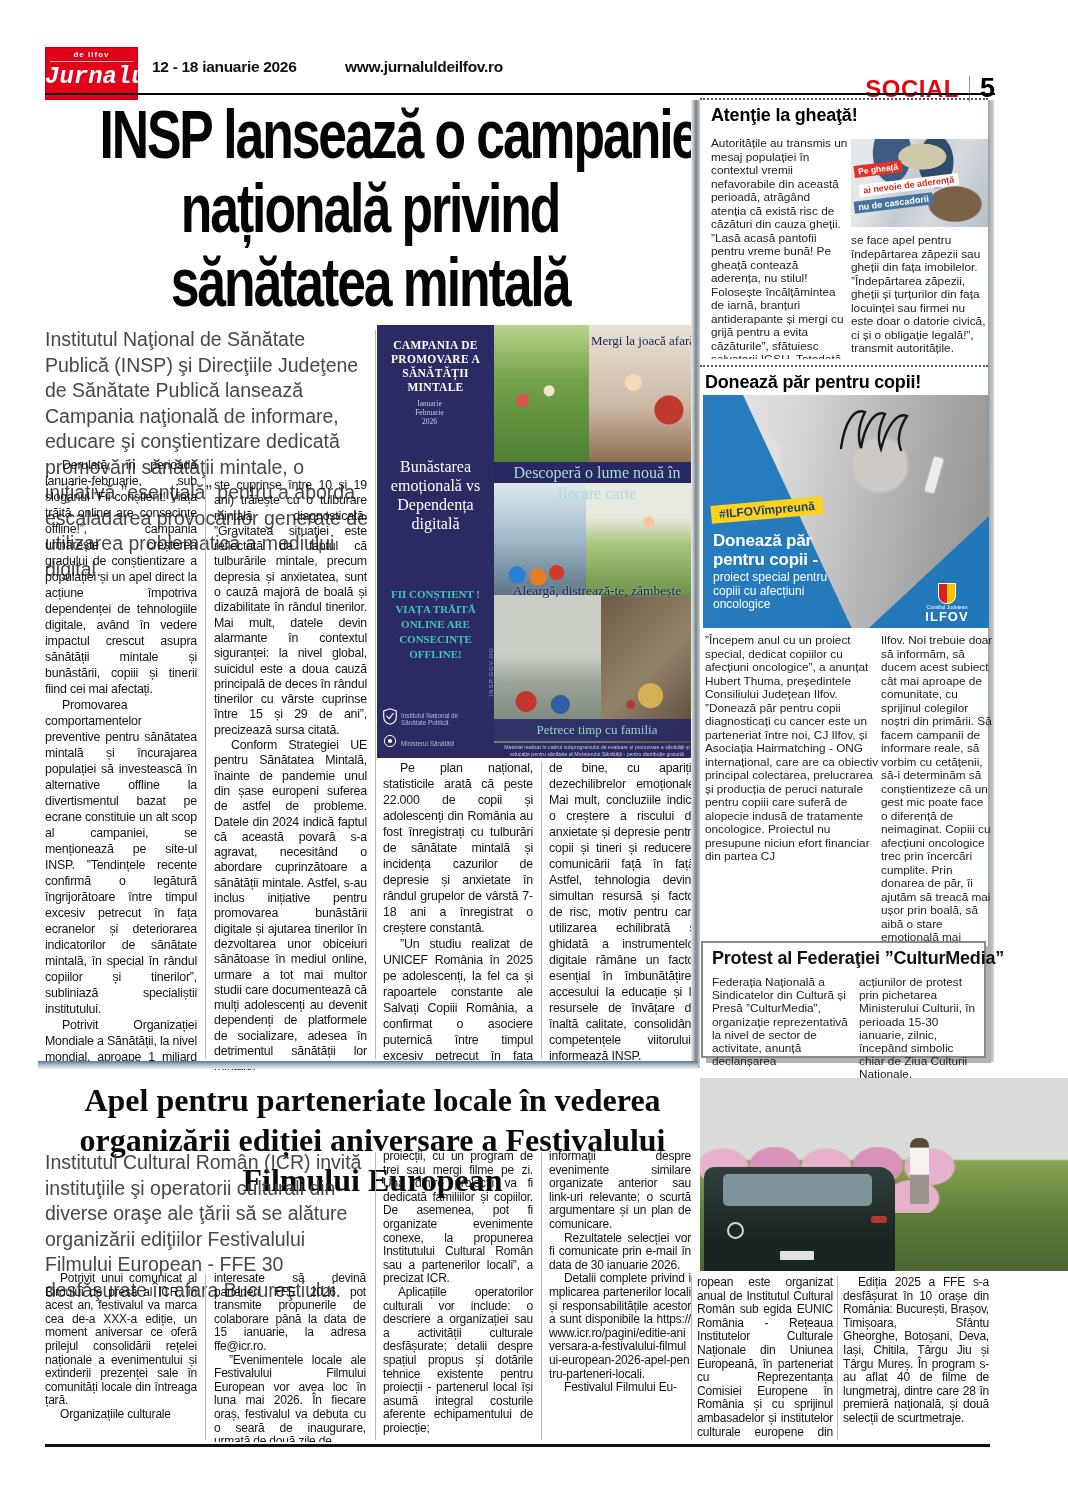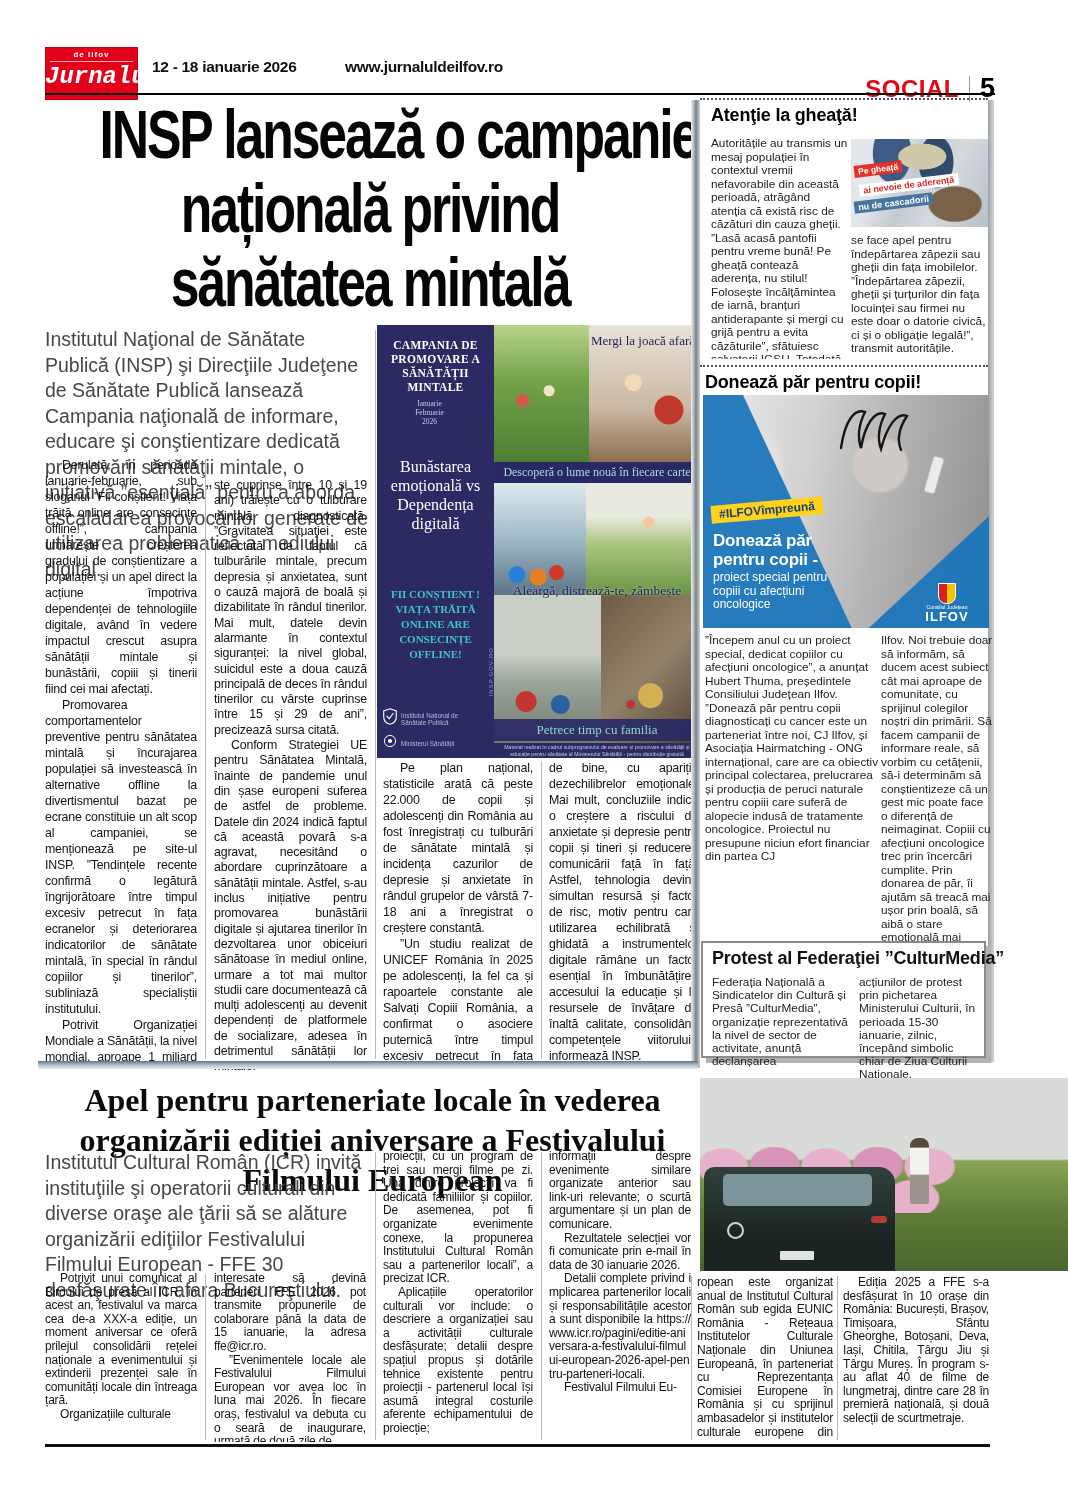--- a/index.html
+++ b/index.html
@@ -80,21 +80,21 @@
       radial-gradient(circle at 30% 72%,#c2362f 0 10px,transparent 11px),
       radial-gradient(circle at 62% 74%,#2e5fa3 0 9px,transparent 10px),
       linear-gradient(180deg,#c9cfc4 0 40%,#9aa398 60%,#707b6e);}
   .cg-r3b{left:107px;top:270px;width:99px;height:148px;background:
       radial-gradient(circle at 50% 68%,#d4b055 0 12px,transparent 13px),
       radial-gradient(circle at 30% 74%,#b63a30 0 4px,transparent 5px),
       linear-gradient(135deg,#6f5b45,#93826a 50%,#4f4031);}
   .cg-cap1{position:absolute;top:8px;left:56px;right:5px;text-align:right;
       font-family:"Liberation Serif",serif;font-size:13px;color:#1f2258;}
   .cg-band2{position:absolute;top:137px;left:0;right:0;height:21px;background:rgba(40,40,100,.92);
-      text-align:center;font-family:"Liberation Serif",serif;font-size:12px;line-height:21px;color:#aadbd7;}
+      text-align:center;font-family:"Liberation Serif",serif;font-size:16px;line-height:21px;color:#aadbd7;}
   .cg-cap3{position:absolute;top:258px;left:0;right:0;text-align:center;
       font-family:"Liberation Serif",serif;font-size:13.5px;color:#1f2258;text-shadow:0 0 3px rgba(255,255,255,.6);}
   .cg-band4{position:absolute;top:394px;left:0;right:0;height:22px;background:rgba(40,40,100,.9);
       text-align:center;font-family:"Liberation Serif",serif;font-size:13px;line-height:22px;color:#8fd4cf;}
   .cg-disc{position:absolute;top:418px;left:0;right:0;height:15px;background:#2b2a63;color:#c2c6e0;
       font-size:5.2px;line-height:6.5px;padding:1px 4px;box-sizing:border-box;text-align:center;}
 
   
   .rail-sep{position:absolute;left:691px;top:100px;width:9px;height:968px;
       background:linear-gradient(90deg,#f0f0f0,#aab0b5 35%,#787f85 55%,#cdd2d6);}

